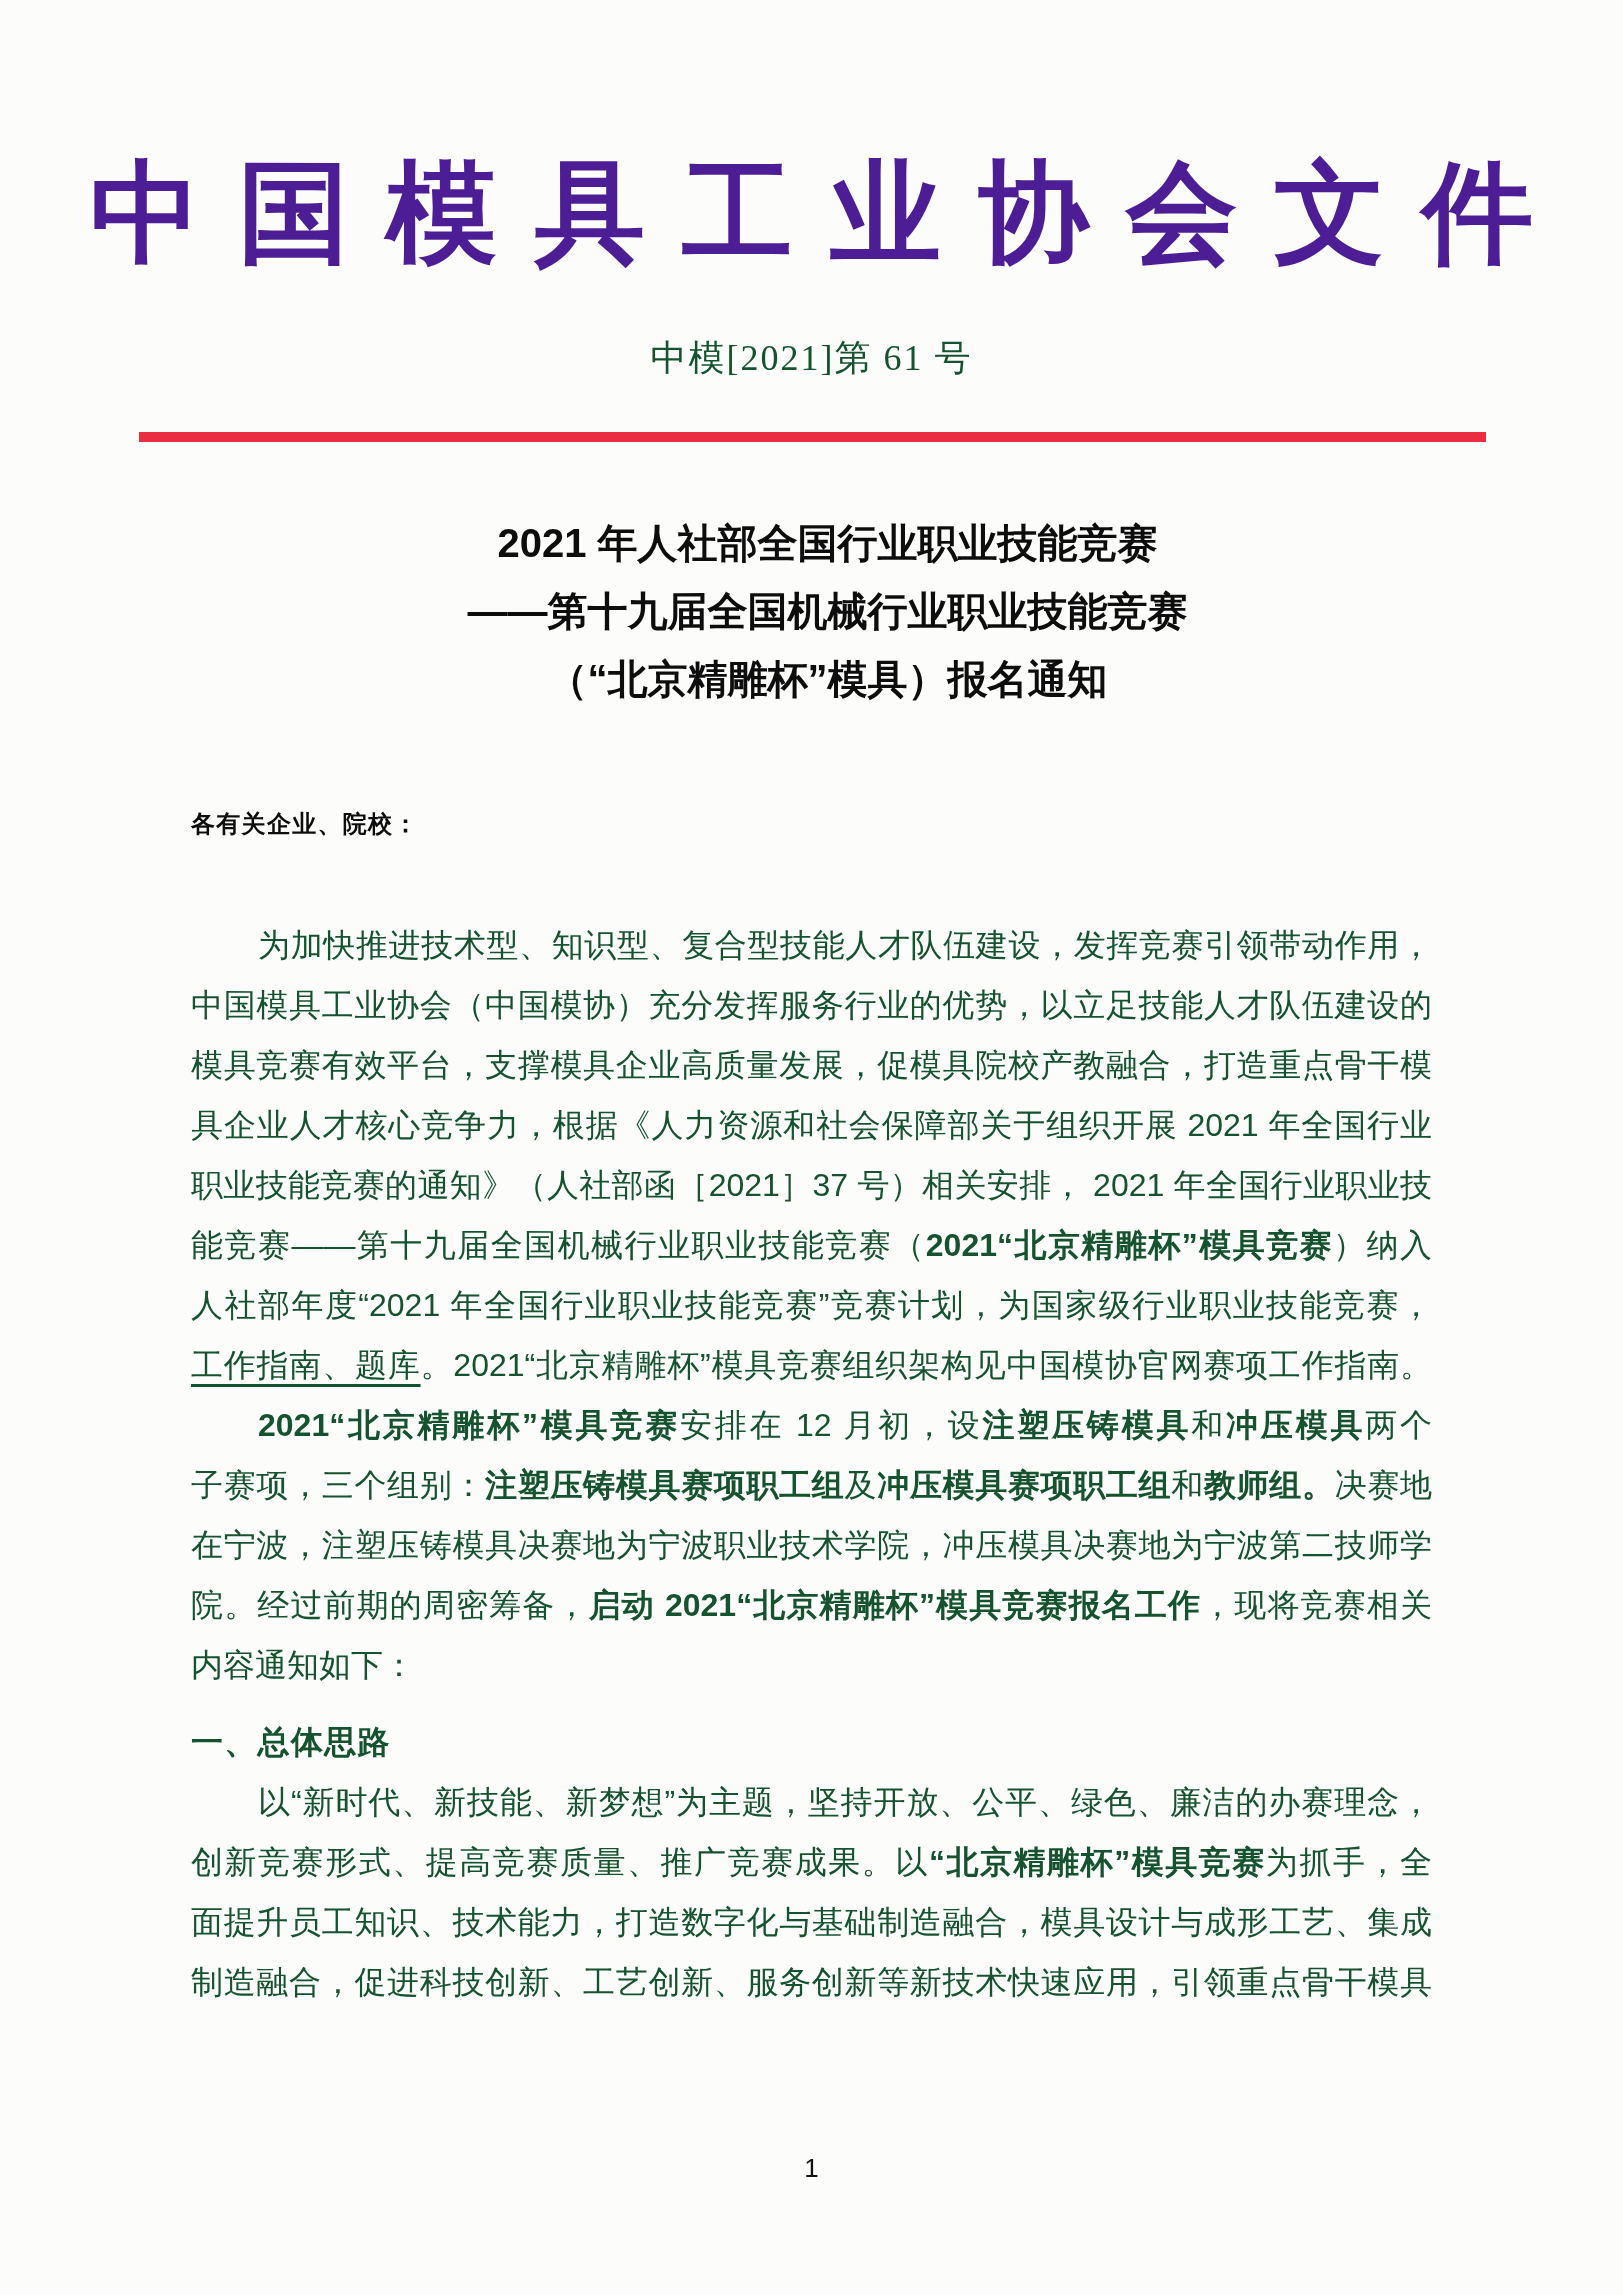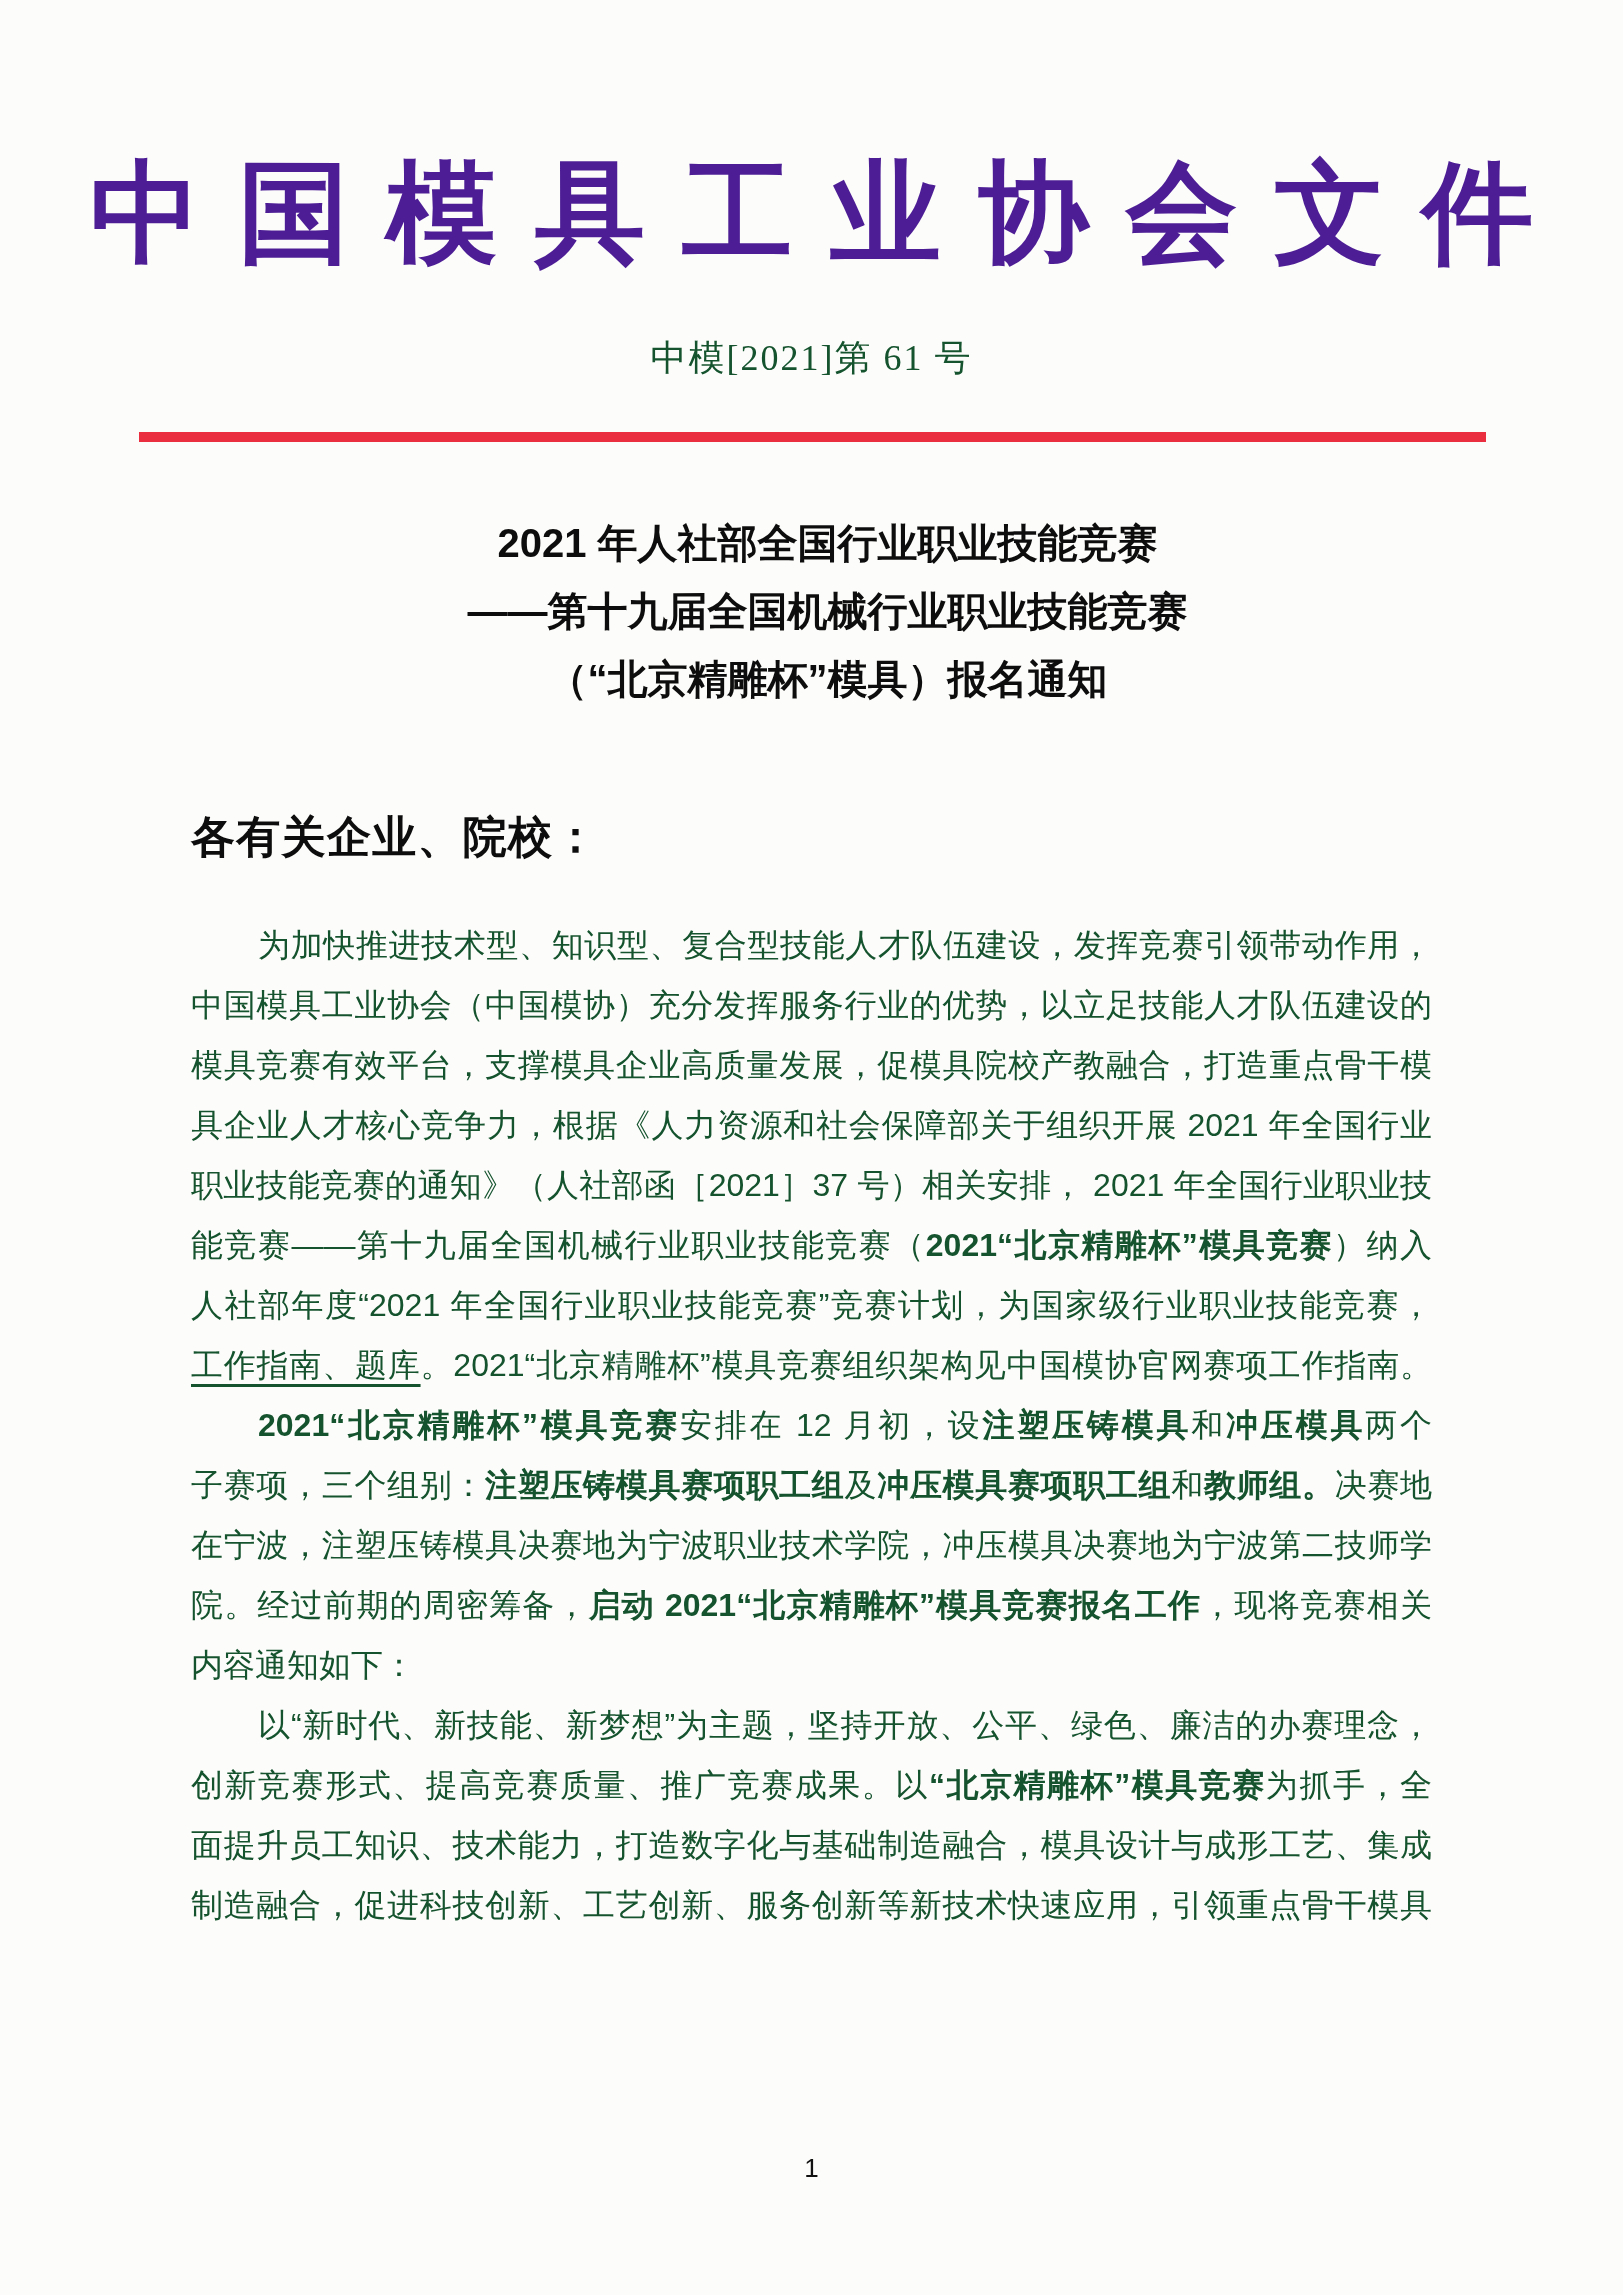--- a/index.html
+++ b/index.html
@@ -56,21 +56,21 @@
     text-align: center;
     font-weight: 700;
     font-size: 40px;
     color: #0d0d0d;
   }
   .doc-title .t-line { line-height: 68px; }
   .salutation {
     position: absolute;
     top: 808px;
     left: 191px;
-    font-size: 44px;
+    font-size: 24px;
     font-weight: 700;
     letter-spacing: 1.3px;
     color: #0d0d0d;
   }
   .body-lines {
     position: absolute;
     top: 915px;
     left: 191px;
     width: 1241px;
     font-size: 32px;
@@ -133,20 +133,21 @@
       <div class="line"><span class="">具企业人才核心竞争力，根据《人力资源和社会保障部关于组织开展 2021 年全国行业</span></div>
       <div class="line"><span class="">职业技能竞赛的通知》（人社部函［2021］37 号）相关安排， 2021 年全国行业职业技</span></div>
       <div class="line"><span class="">能竞赛——第十九届全国机械行业职业技能竞赛（</span><span class="b ">2021“北京精雕杯”模具竞赛</span><span class="">）纳入</span></div>
       <div class="line"><span class="">人社部年度“2021 年全国行业职业技能竞赛”竞赛计划，为国家级行业职业技能竞赛，</span></div>
       <div class="line"><span class="u">工作指南、题库</span><span class="">。2021“北京精雕杯”模具竞赛组织架构见中国模协官网赛项工作指南。</span></div>
       <div class="line indent"><span class="b ">2021“北京精雕杯”模具竞赛</span><span class="">安排在 12 月初，设</span><span class="b ">注塑压铸模具</span><span class="">和</span><span class="b ">冲压模具</span><span class="">两个</span></div>
       <div class="line"><span class="">子赛项，三个组别：</span><span class="b ">注塑压铸模具赛项职工组</span><span class="">及</span><span class="b ">冲压模具赛项职工组</span><span class="">和</span><span class="b ">教师组。</span><span class="">决赛地</span></div>
       <div class="line"><span class="">在宁波，注塑压铸模具决赛地为宁波职业技术学院，冲压模具决赛地为宁波第二技师学</span></div>
       <div class="line"><span class="">院。经过前期的周密筹备，</span><span class="b ">启动 2021“北京精雕杯”模具竞赛报名工作</span><span class="">，现将竞赛相关</span></div>
       <div class="line noj"><span class="">内容通知如下：</span></div>
+      <div class="line heading"><span class="">一、总体思路</span></div>
       <div class="line indent"><span class="">以“新时代、新技能、新梦想”为主题，坚持开放、公平、绿色、廉洁的办赛理念，</span></div>
       <div class="line"><span class="">创新竞赛形式、提高竞赛质量、推广竞赛成果。以</span><span class="b ">“北京精雕杯”模具竞赛</span><span class="">为抓手，全</span></div>
       <div class="line"><span class="">面提升员工知识、技术能力，打造数字化与基础制造融合，模具设计与成形工艺、集成</span></div>
       <div class="line"><span class="">制造融合，促进科技创新、工艺创新、服务创新等新技术快速应用，引领重点骨干模具</span></div>
     </div>
 
   <div class="page-number">1</div>
 
 </div>
 

